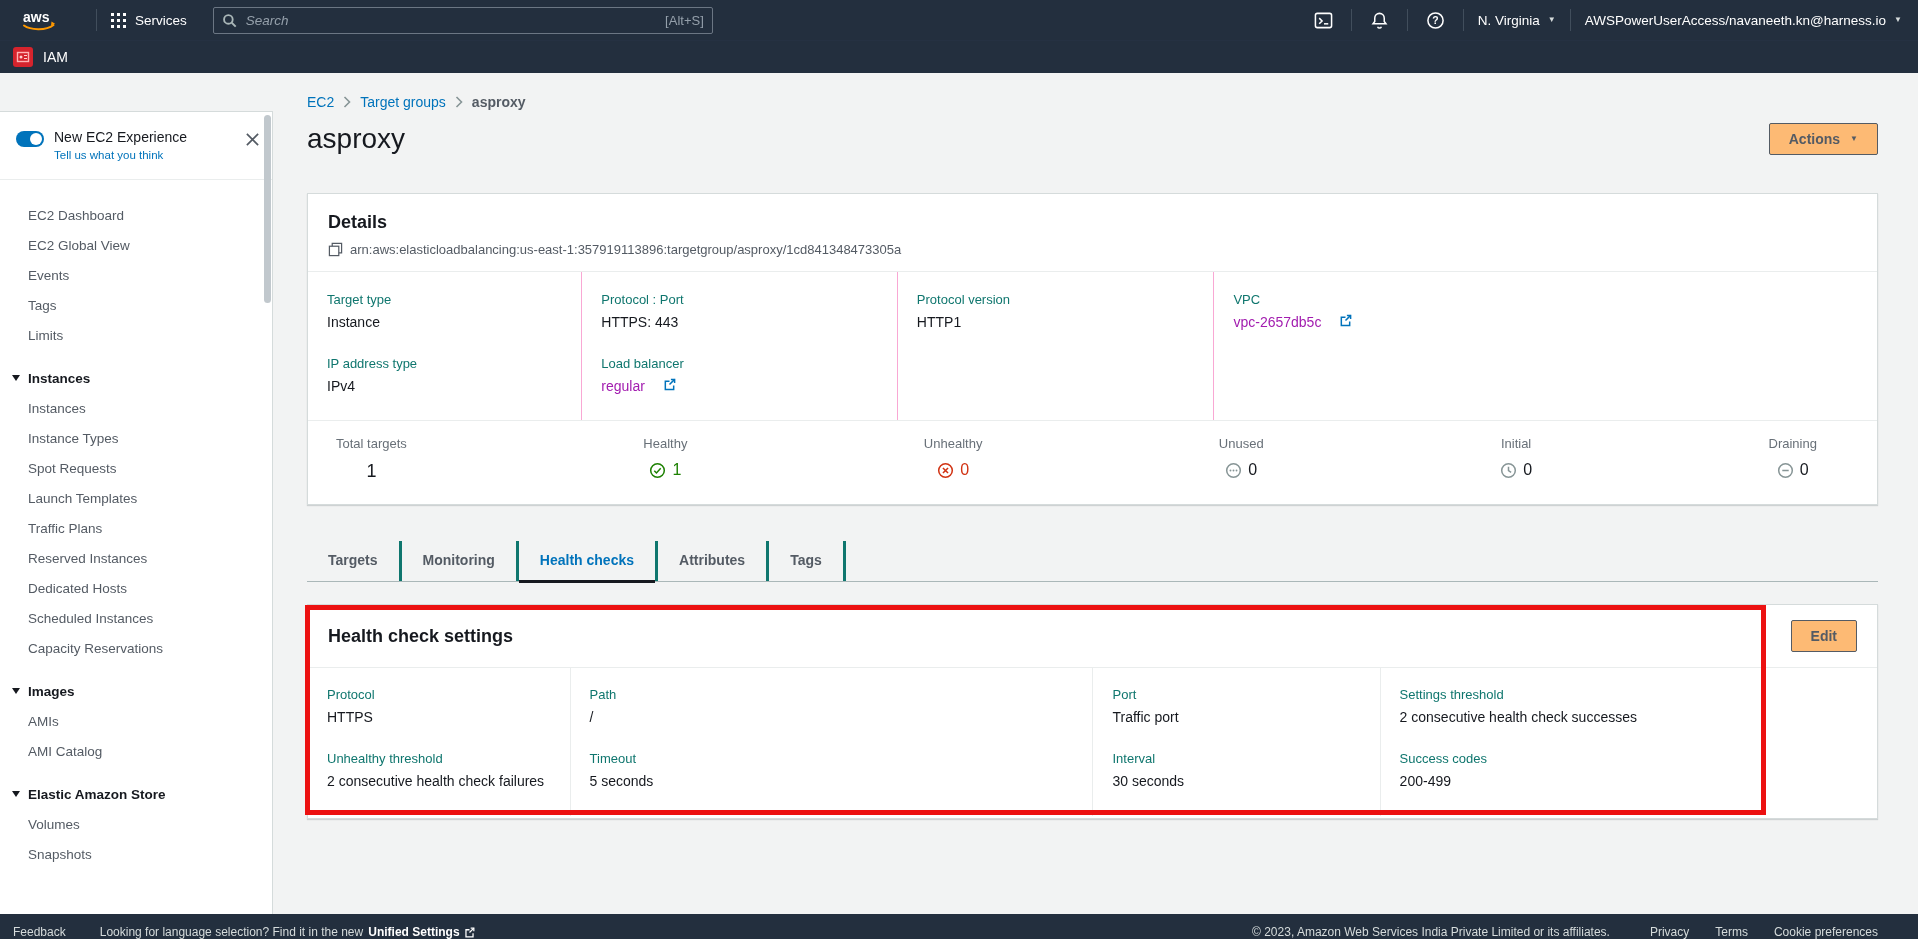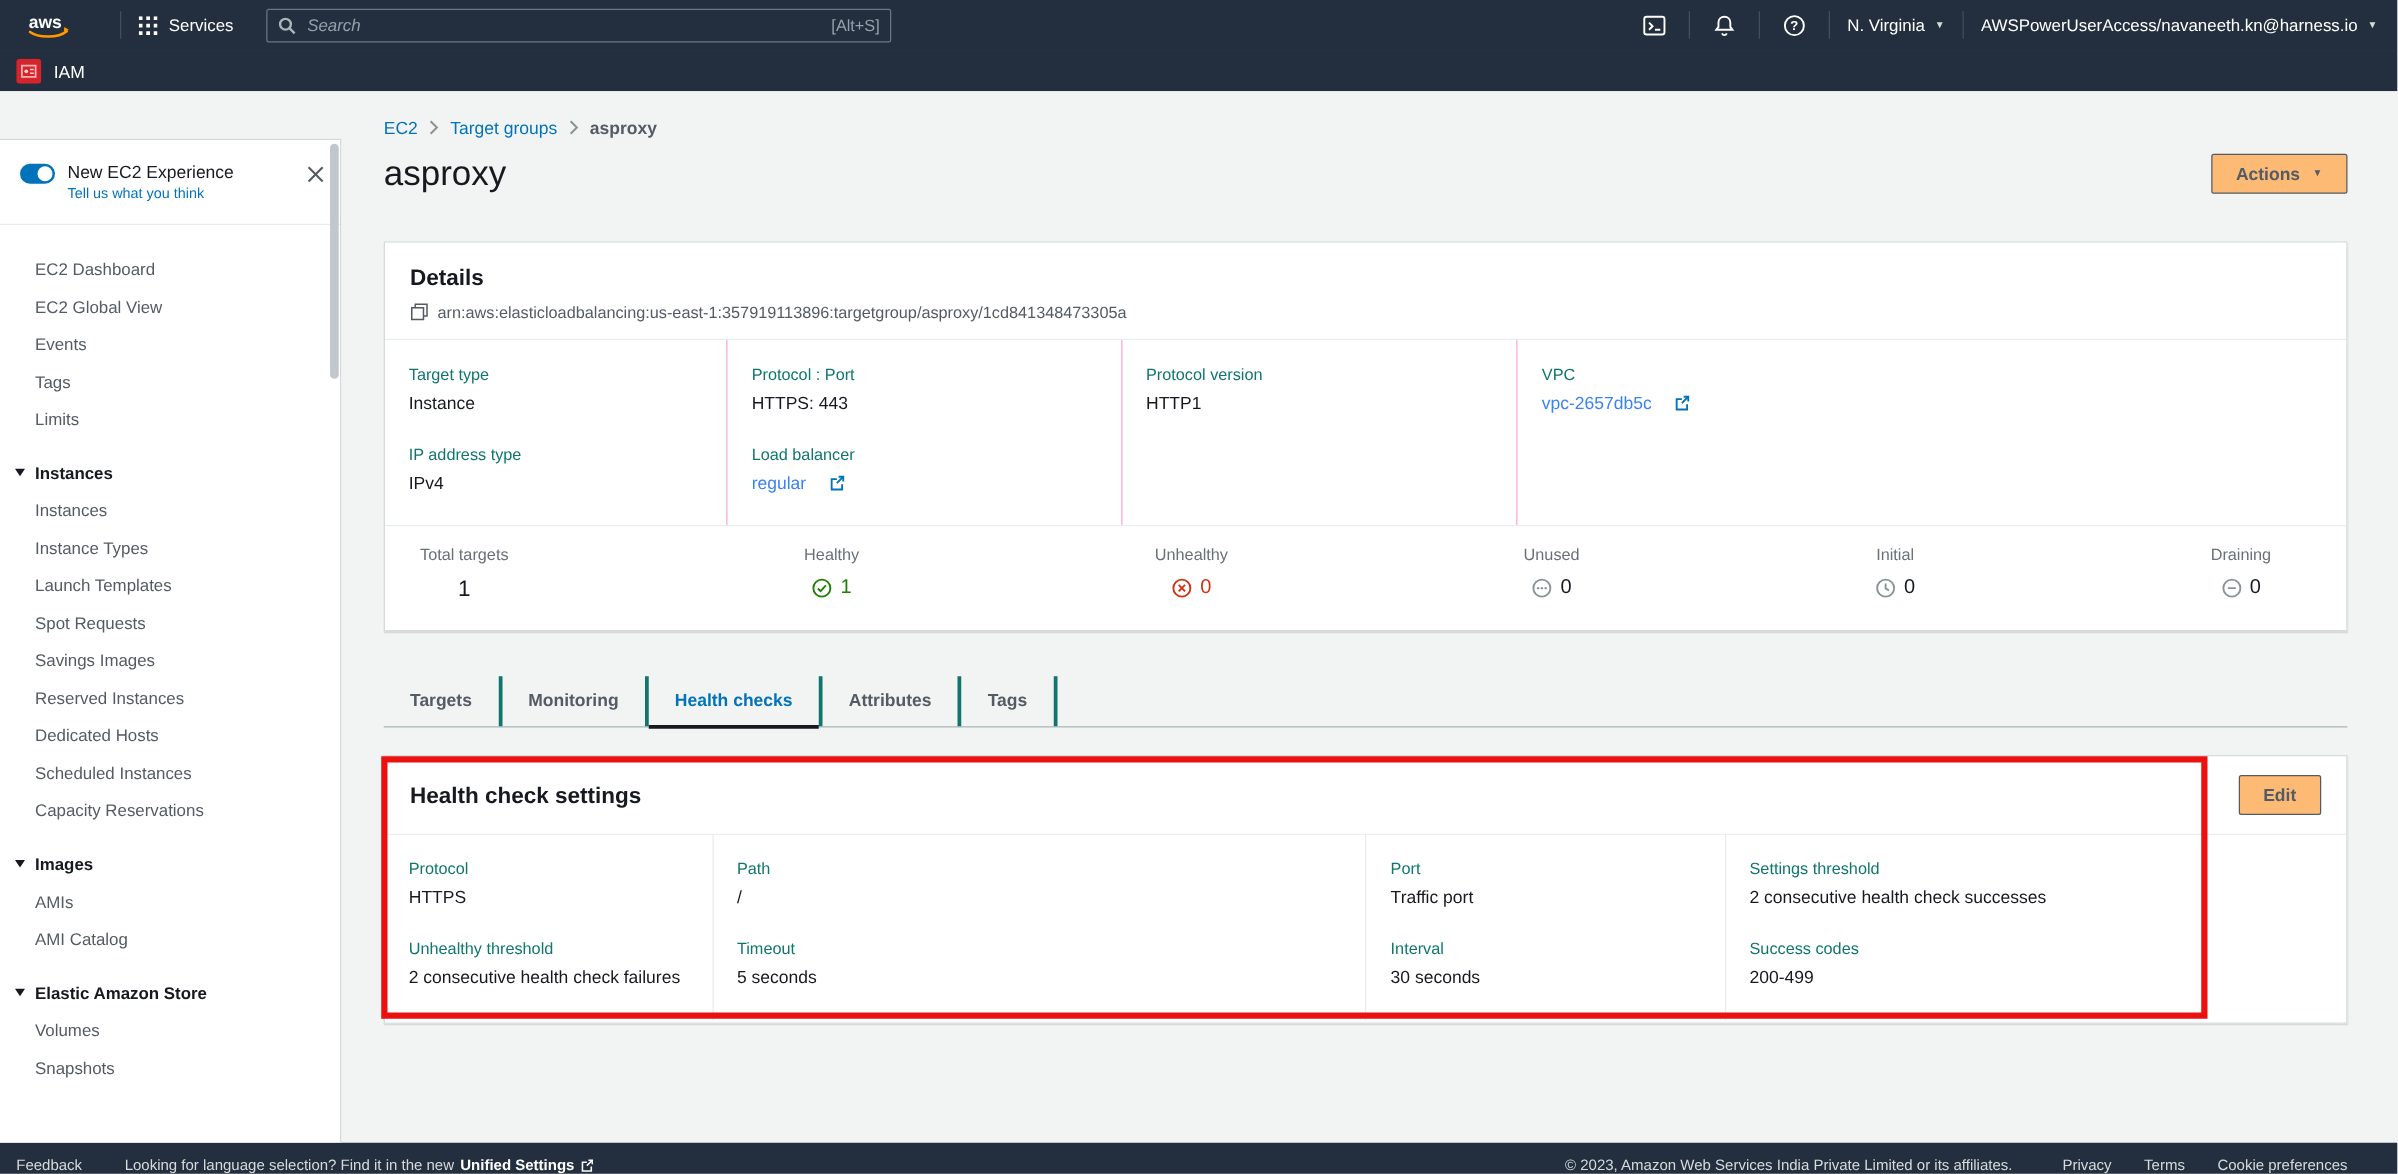--- a/index.html
+++ b/index.html
@@ -58,21 +58,21 @@
   .card-head h2 { font-size:18px; font-weight:700; color:#16191f; }
   .arn-row { display:flex; align-items:center; gap:7px; margin-top:9px; color:#545b64; font-size:13px; }
 
   .details-grid { display:flex; border-top:1px solid #eaeded; }
   .dcol { padding:20px 14px 26px 19px; }
   .dcol + .dcol { border-left:1px solid #f9a8d4; }
   .dcol-1 { width:17.42%; } .dcol-2 { width:20.11%; } .dcol-3 { width:20.18%; } .dcol-4 { width:42.29%; }
   .field .flabel { color:#0f766e; font-size:13px; }
   .field .fvalue { color:#16191f; font-size:14px; margin-top:7px; }
   .field + .field { margin-top:26px; }
-  .vlink { color:#3b82f6; display:inline-flex; align-items:center; gap:18px; font-size:14px; cursor:pointer; text-decoration:none; }
+  .vlink { color:#a21caf; display:inline-flex; align-items:flex-start; gap:18px; font-size:14px; cursor:pointer; text-decoration:none; }
 
   .counts-row { display:flex; justify-content:space-between; border-top:1px solid #eaeded; padding:15px 60px 22px 28px; }
   .count { text-align:center; }
   .count .clabel { color:#687078; font-size:13px; }
   .count .cval { margin-top:10px; display:flex; align-items:center; justify-content:center; gap:6px; }
   .num { font-size:16px; color:#16191f; }
   .num.big { font-size:18px; }
   .num.green { color:#1d8102; }
   .num.red { color:#d13212; }
 
@@ -209,23 +209,23 @@
       <div class="nav-item">Events</div>
       <div class="nav-item">Tags</div>
       <div class="nav-item">Limits</div>
 
       <div class="nav-header">
         <span class="tri-down"></span>
         <span>Instances</span>
       </div>
       <div class="nav-item">Instances</div>
       <div class="nav-item">Instance Types</div>
+      <div class="nav-item">Spot Requests</div>
       <div class="nav-item">Launch Templates</div>
-      <div class="nav-item">Spot Requests</div>
-      <div class="nav-item">Savings Images</div>
+      <div class="nav-item">Traffic Plans</div>
       <div class="nav-item">Reserved Instances</div>
       <div class="nav-item">Dedicated Hosts</div>
       <div class="nav-item">Scheduled Instances</div>
       <div class="nav-item">Capacity Reservations</div>
 
       <div class="nav-header">
         <span class="tri-down"></span>
         <span>Images</span>
       </div>
       <div class="nav-item">AMIs</div>

